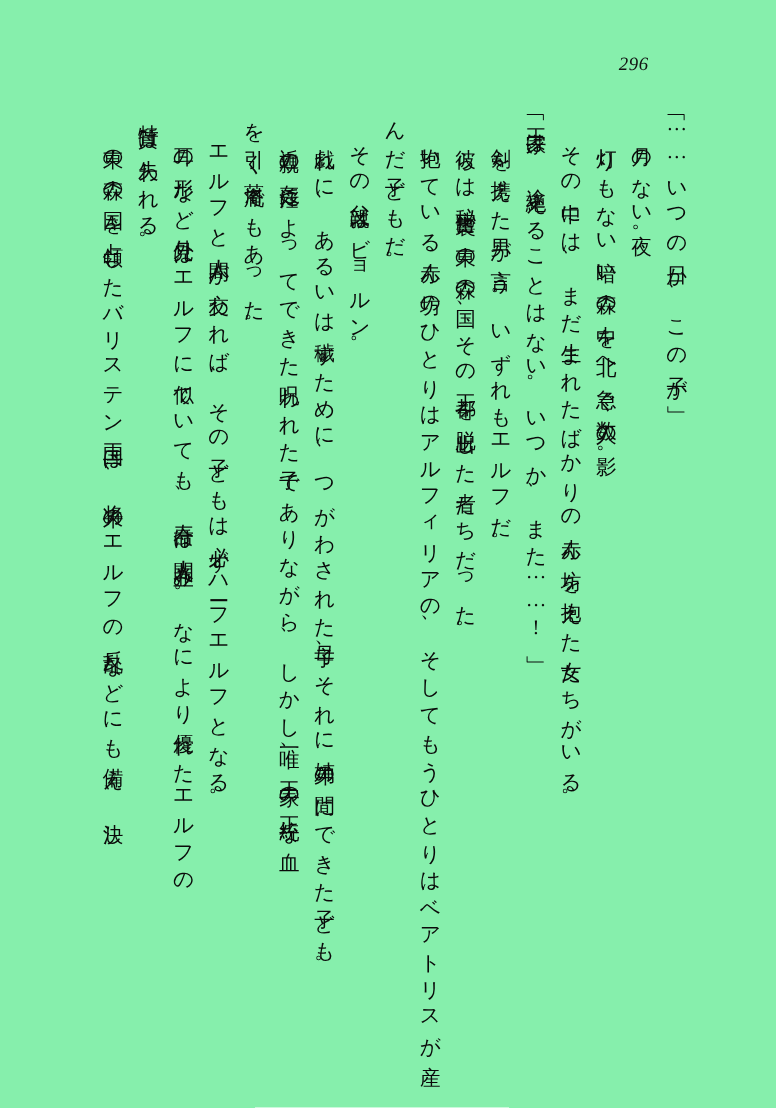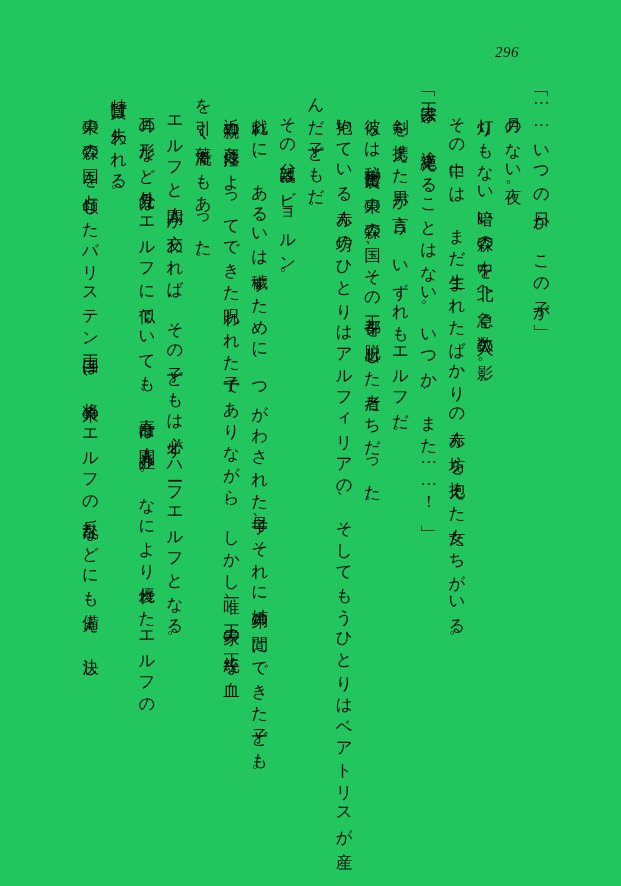--- a/index.html
+++ b/index.html
@@ -8,21 +8,21 @@
     background: #ffffff;
   }
   body {
     font-family: "Liberation Serif", "DejaVu Serif", serif;
     color: #000000;
   }
   #page {
     position: relative;
     width: 621px;
     height: 886px;
-    background: #22c55e;
+    background: #86efac;
     overflow: hidden;
   }
   #page-number {
     position: absolute;
     top: 44px;
     right: 102px;
     font-family: "Liberation Serif", "DejaVu Serif", serif;
     font-style: italic;
     font-size: 15px;
     letter-spacing: 0.5px;

